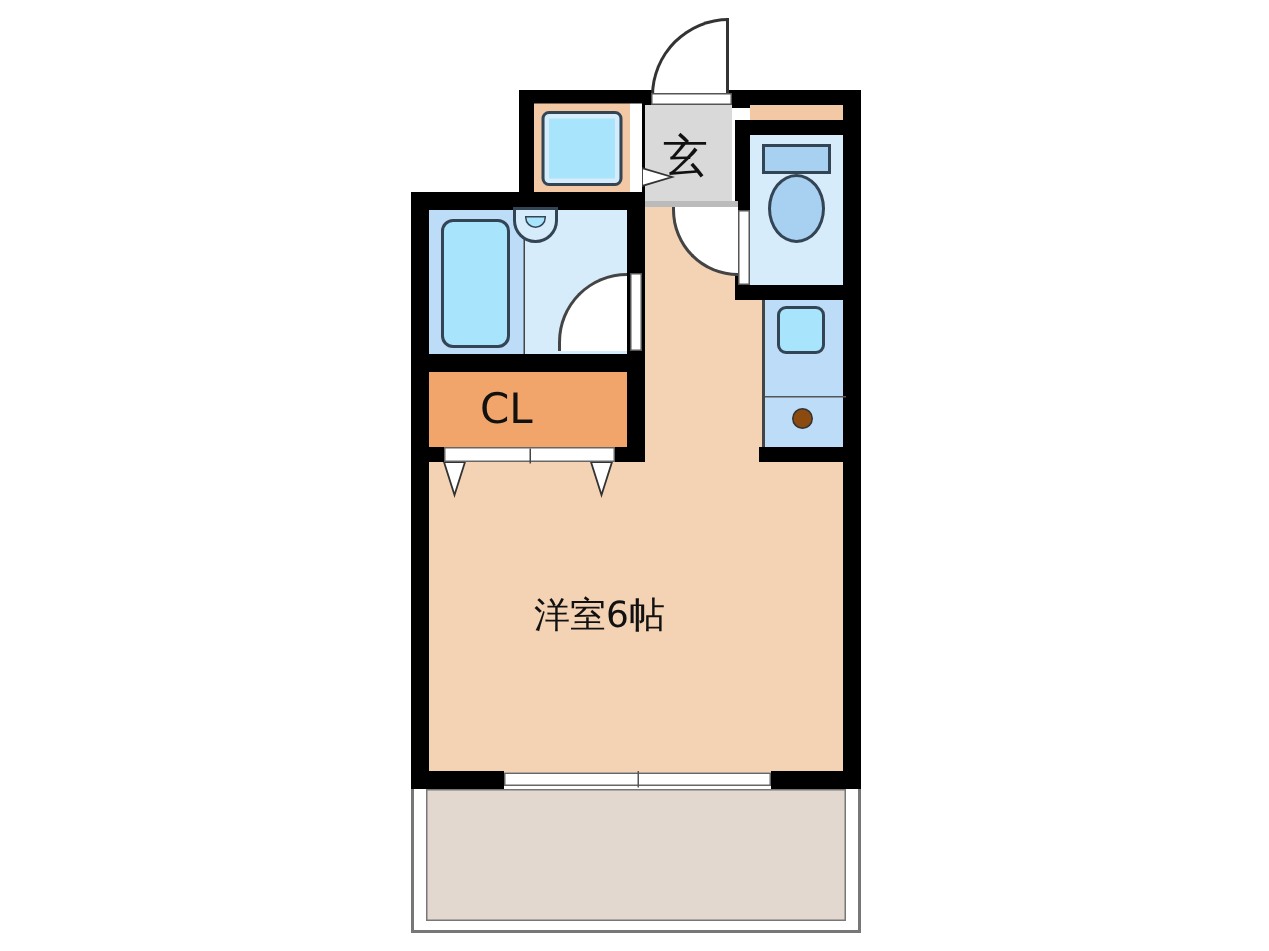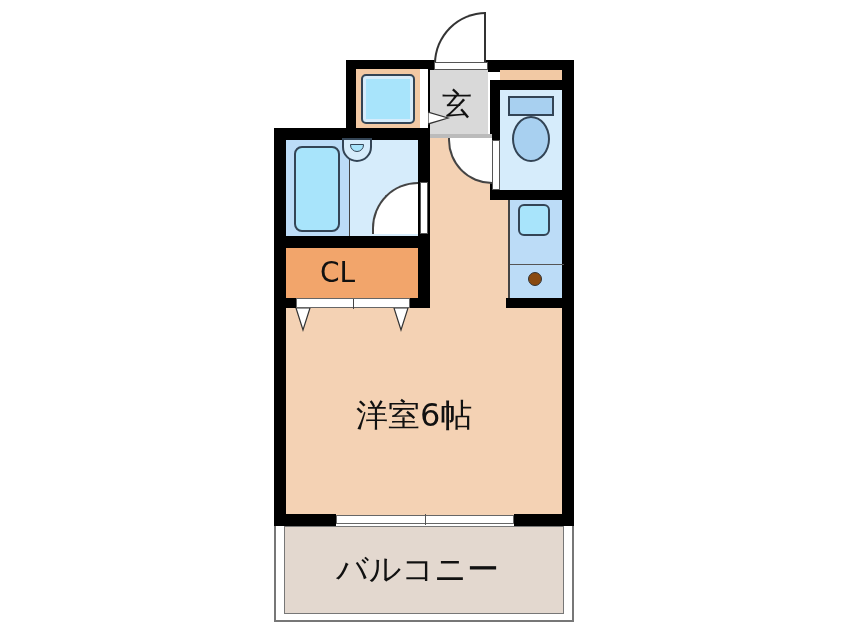--- a/index.html
+++ b/index.html
@@ -11,21 +11,20 @@
 </head>
 <body>
 
 <div class="abs" style="left:0;top:0;width:846px;height:634px;">
 
   <div class="abs" style="left:284px;top:138px;width:280px;height:380px;background:#f4d2b4;"></div>
 
   <div class="abs" style="left:274px;top:522px;width:300px;height:100px;border:2px solid #777;background:#fff;">
     <div class="abs" style="left:8px;top:2px;width:280px;height:88px;border:1px solid #777;background:#e3d8cf;"></div>
   </div>
-  <div class="label" style="left:336px;top:548px;font-size:32px;">バルコニー</div>
 
   <div class="abs wall" style="left:274px;top:128px;width:12px;height:398px;"></div>
   <div class="abs wall" style="left:562px;top:60px;width:12px;height:466px;"></div>
   <div class="abs wall" style="left:274px;top:514px;width:62px;height:12px;"></div>
   <div class="abs wall" style="left:514px;top:514px;width:60px;height:12px;"></div>
 
   <div class="abs" style="left:336px;top:515px;width:178px;height:9px;background:#fff;border:1px solid #666;">
     <div class="abs" style="left:88px;top:-2px;width:1px;height:11px;background:#555;"></div>
   </div>
 
@@ -84,15 +83,15 @@
   <div class="abs" style="left:296px;top:298px;width:114px;height:10px;background:#fff;border:1px solid #666;">
     <div class="abs" style="left:56px;top:0;width:1px;height:10px;background:#444;"></div>
   </div>
   <div class="abs wall" style="left:286px;top:298px;width:10px;height:10px;"></div>
   <div class="abs wall" style="left:410px;top:298px;width:20px;height:10px;"></div>
   <svg class="abs" style="left:294px;top:308px;" width="120" height="26">
     <polygon points="2,0 16,0 9,22" fill="#fff" stroke="#333" stroke-width="1.2"></polygon>
     <polygon points="100,0 114,0 107,22" fill="#fff" stroke="#333" stroke-width="1.2"></polygon>
   </svg>
 
-  <div class="label" style="left:356px;top:394px;font-size:32px;">洋室6帖</div>
+  <div class="label" style="left:356px;top:394px;font-size:24px;">洋室6帖</div>
 
 </div>
 
 </body></html>

